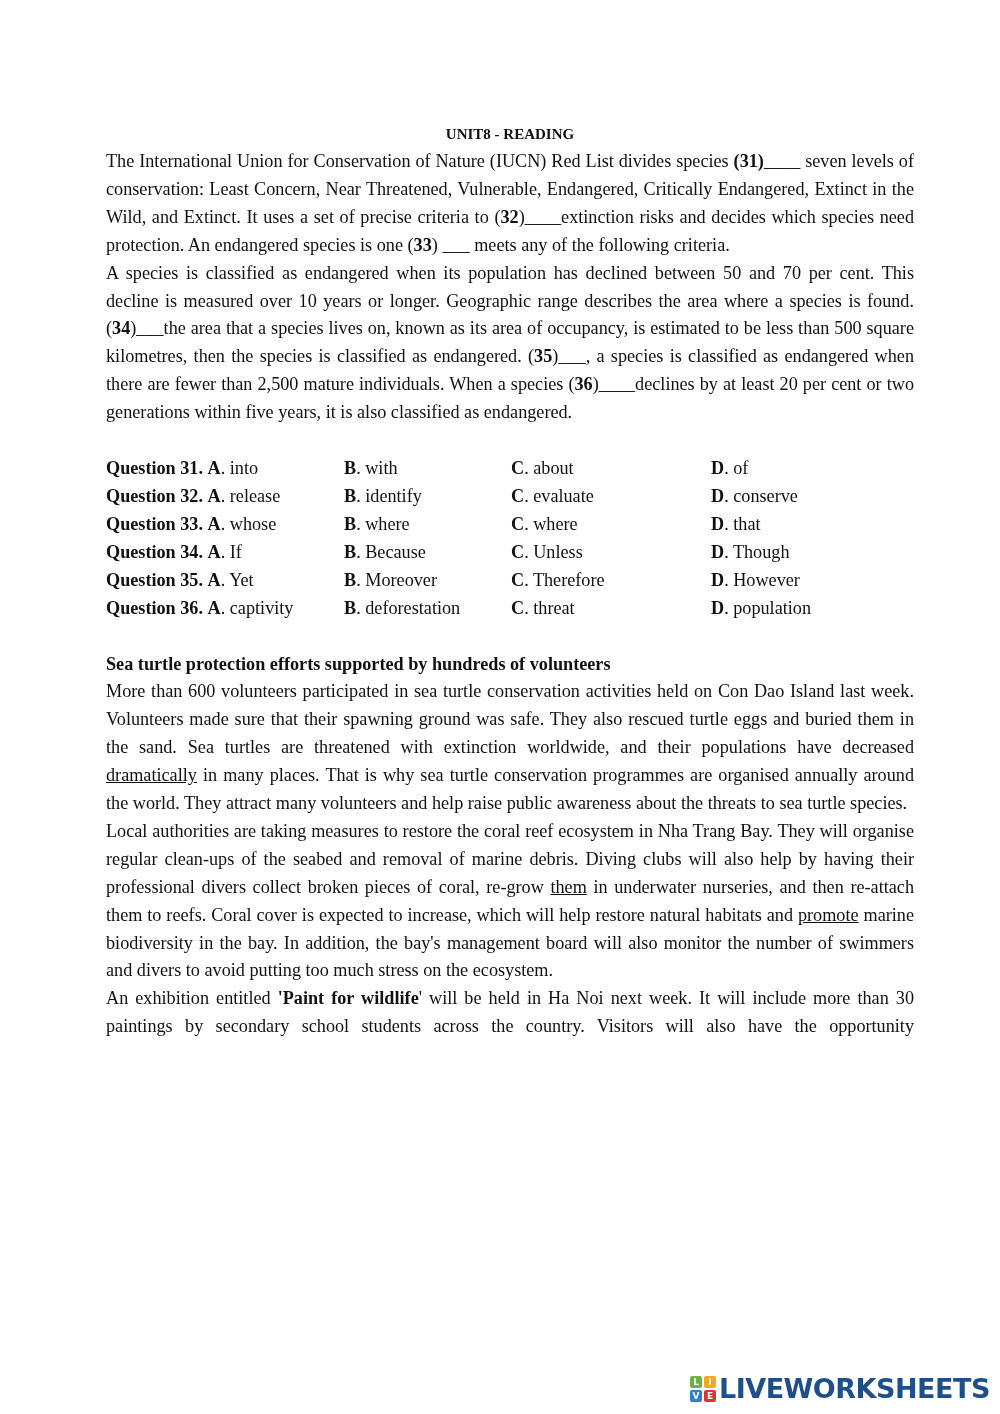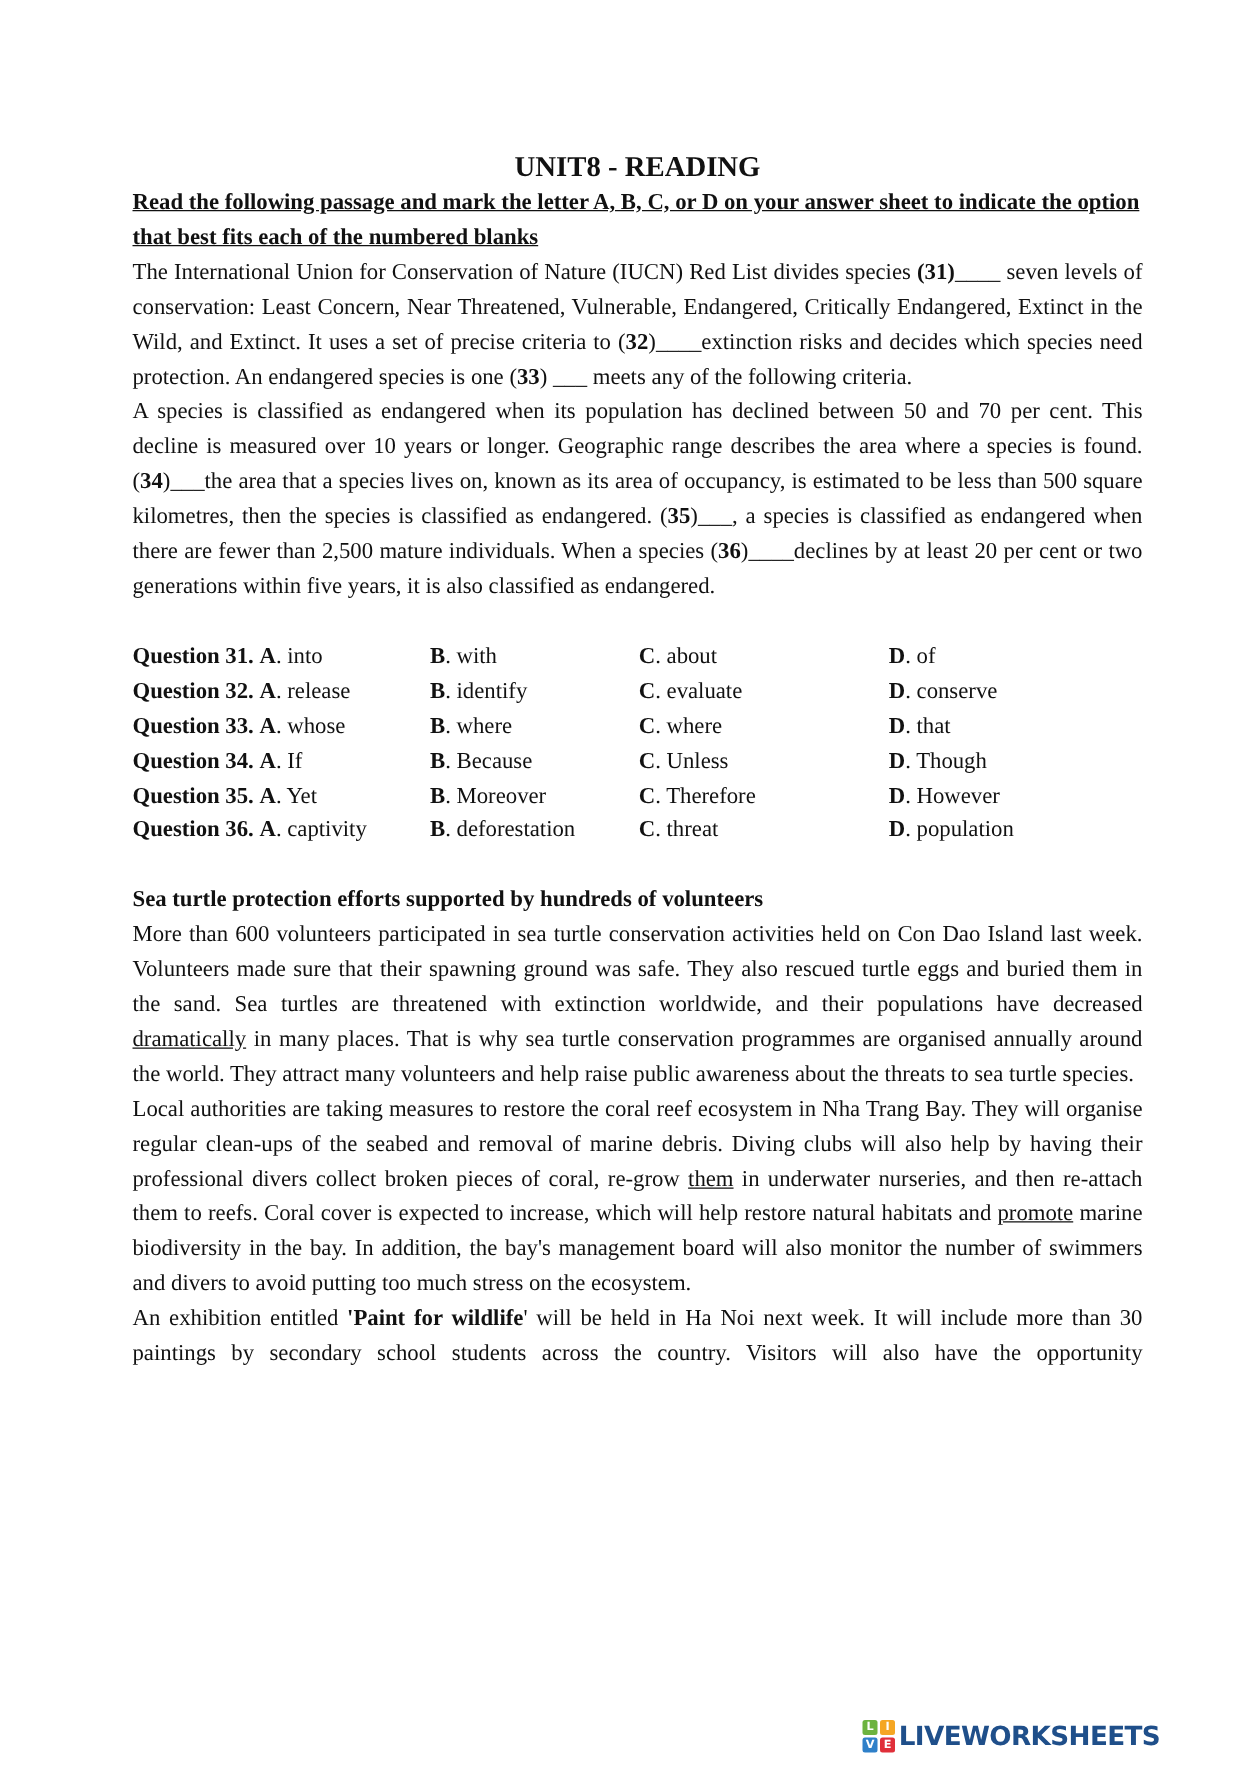--- a/index.html
+++ b/index.html
@@ -6,21 +6,21 @@
     body {
       width: 1000px; height: 1414px; position: relative; overflow: hidden;
       font-family: "Liberation Serif", "DejaVu Serif", serif;
       color: #111111;
     }
     .page {
       position: absolute; left: 106px; top: 120px; width: 808px;
       font-size: 18.2px; line-height: 27.9px;
     }
     .title {
-      text-align: center; font-weight: bold; font-size: 23px; line-height: 28px;
+      text-align: center; font-weight: bold; font-size: 15px; line-height: 28px;
       margin: 0; height: 28px;
     }
     .instr {
       font-weight: bold; text-decoration: underline; margin: 0;
       text-align: left;
     }
     .para { margin: 0; text-align: justify; }
     .gap { height: 28px; }
     .b { font-weight: bold; }
     .u { text-decoration: underline; font-weight: normal; }
@@ -39,31 +39,30 @@
     .logo-grid {
       display: grid; grid-template-columns: 12px 12px; grid-template-rows: 12px 12px;
       gap: 2px; margin-right: 3px;
     }
     .logo-cell {
       font-family: "DejaVu Sans", sans-serif; font-size: 9px; font-weight: bold;
       color: #fff; display: flex; align-items: center; justify-content: center;
       border-radius: 2px; line-height: 1;
     }
     .logo-text {
-      font-family: "DejaVu Sans", sans-serif; font-weight: bold; font-size: 21px;
+      font-family: "DejaVu Sans", sans-serif; font-weight: bold; font-size: 27px;
       color: #1f4f8a; letter-spacing: -0.5px; line-height: 30px;
     }
   </style>
 </head>
 <body>
 
 <div class="page">
   <p class="title">UNIT8 - READING</p>
 
-  <p class="instr">Read the following passage and mark the letter A, B, C, or D on your answer sheet to indicate the option that best fits each of the numbered blanks</p>
 
   <p class="para"><span>The International Union for Conservation of Nature (IUCN) Red List divides species </span><span class="b">(31)</span><span class="blank">____</span><span> seven levels of conservation: Least Concern, Near Threatened, Vulnerable, Endangered, Critically Endangered, Extinct in the Wild, and Extinct. It uses a set of precise criteria to </span><span>(</span><span class="b">32</span><span>)</span><span class="blank">____</span><span>extinction risks and decides which species need protection. An endangered species is one (</span><span class="b">33</span><span>) </span><span class="blank">___</span><span> meets any of the following criteria.</span></p>
 
   <p class="para"><span>A species is classified as endangered when its population has declined between 50 and 70 per cent. This decline is measured over 10 years or longer. Geographic range describes the area where a species is found. (</span><span class="b">34</span><span>)</span><span class="blank">___</span><span>the area that a species lives on, known as its area of occupancy, is estimated to be less than 500 square kilometres, then the species is classified as endangered. (</span><span class="b">35</span><span>)</span><span class="blank">___</span><span>, a species is classified as endangered when there are fewer than 2,500 mature individuals. When a species (</span><span class="b">36</span><span>)</span><span class="blank">____</span><span>declines by at least 20 per cent or two generations within five years, it is also classified as endangered.</span></p>
 
   <div class="gap"></div>
 
   <table class="q">
     <tbody id="q-body">
         <tr>

